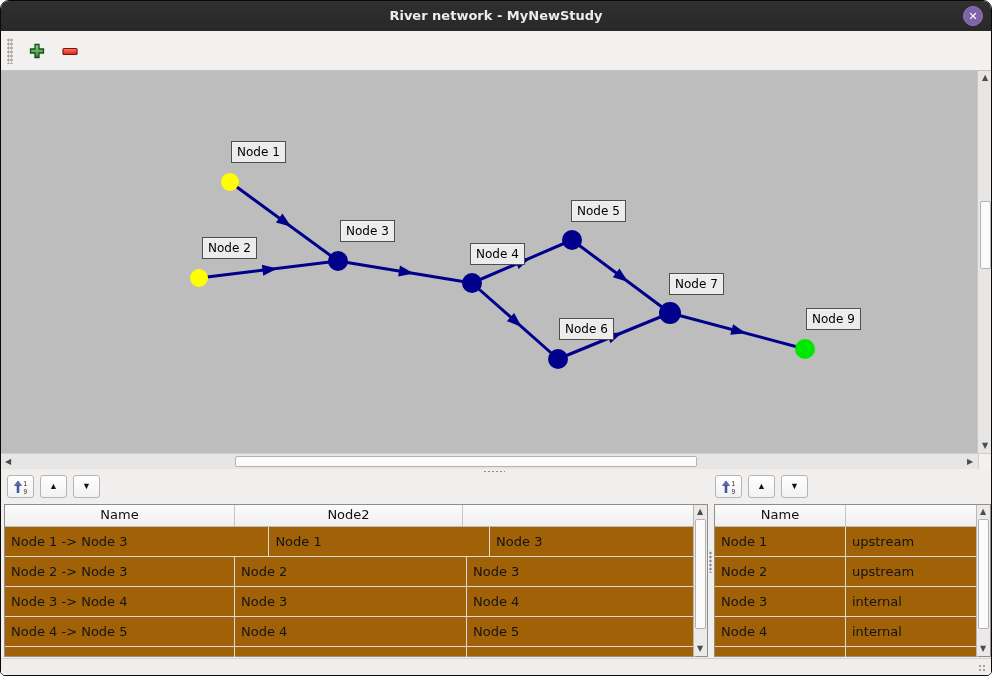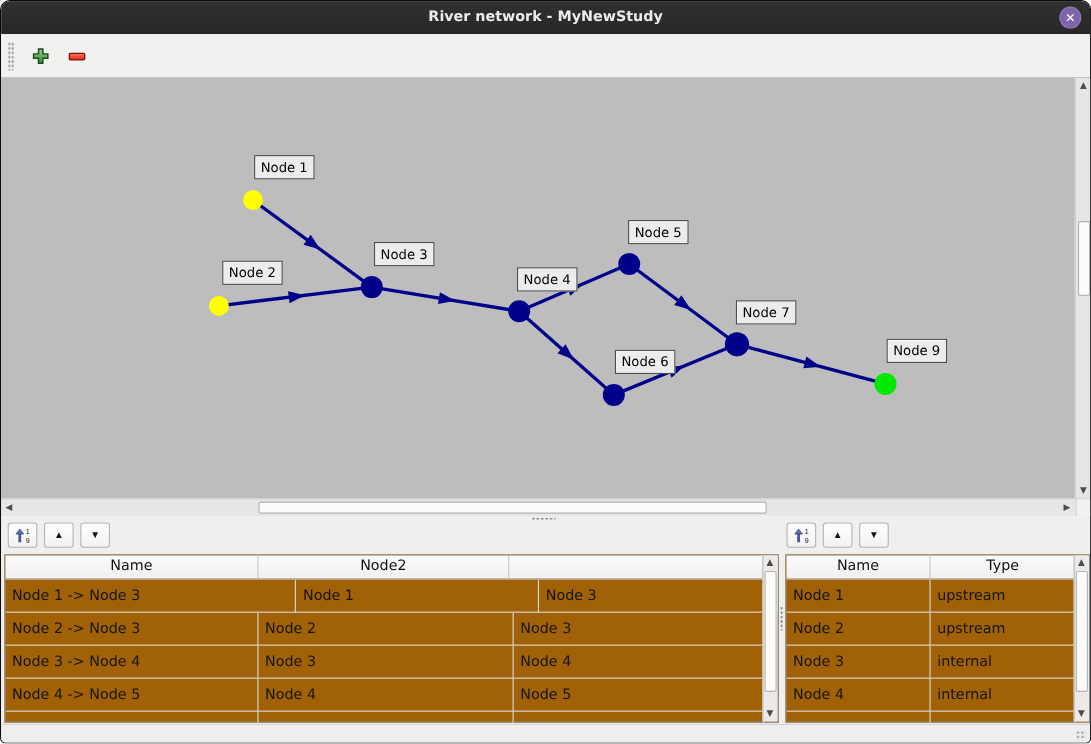--- a/index.html
+++ b/index.html
@@ -229,21 +229,20 @@
         <div class="sb-thumb" style="left:1px;width:11px;top:14px;height:110px;"></div>
         <div class="sb-arrow" style="bottom:1px;left:-1px;">▼</div>
       </div>
     </div>
 
     <div class="v-splitter-dots"></div>
 
     <div class="table" id="nodes-table" style="left:713px;top:31px;width:277px;height:153px;">
       <div class="thead">
           <div class="th" style="width: 131px;">Name</div>
-          <div class="th" style="width: 132px;">Type</div>
         </div>
       <div class="tbody">
           <div class="tr">
             <div class="td" style="width: 131px;">Node 1</div>
             <div class="td" style="width: 132px;">upstream</div>
           </div>
           <div class="tr">
             <div class="td" style="width: 131px;">Node 2</div>
             <div class="td" style="width: 132px;">upstream</div>
           </div>

